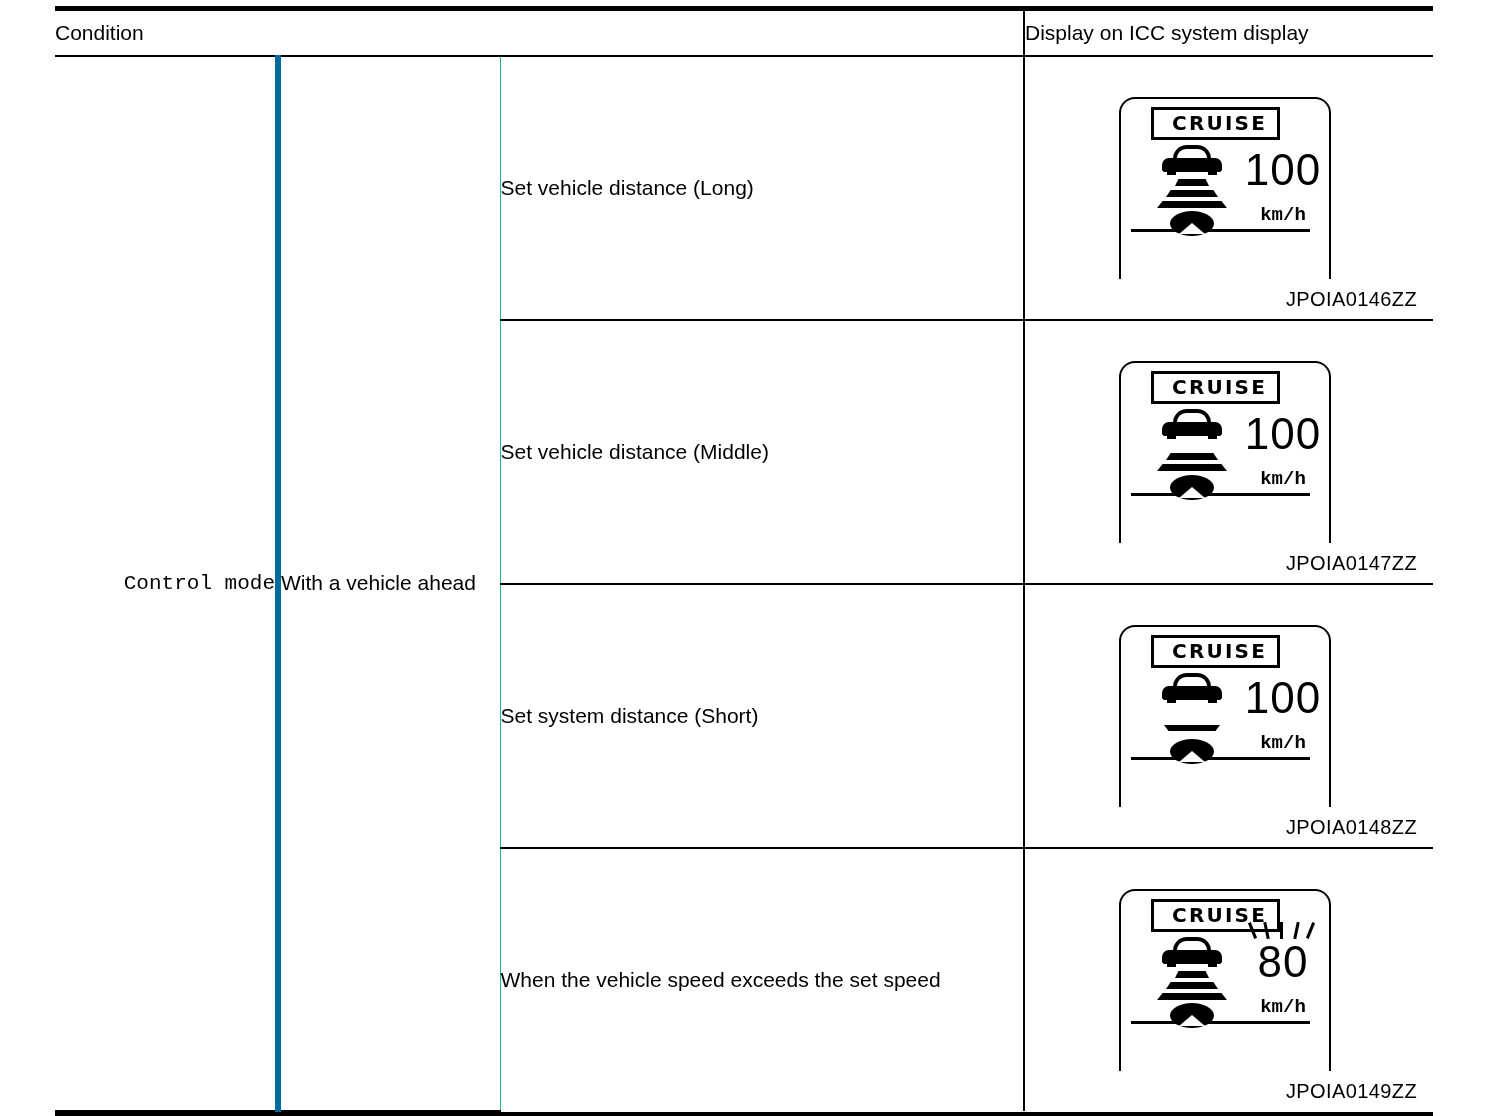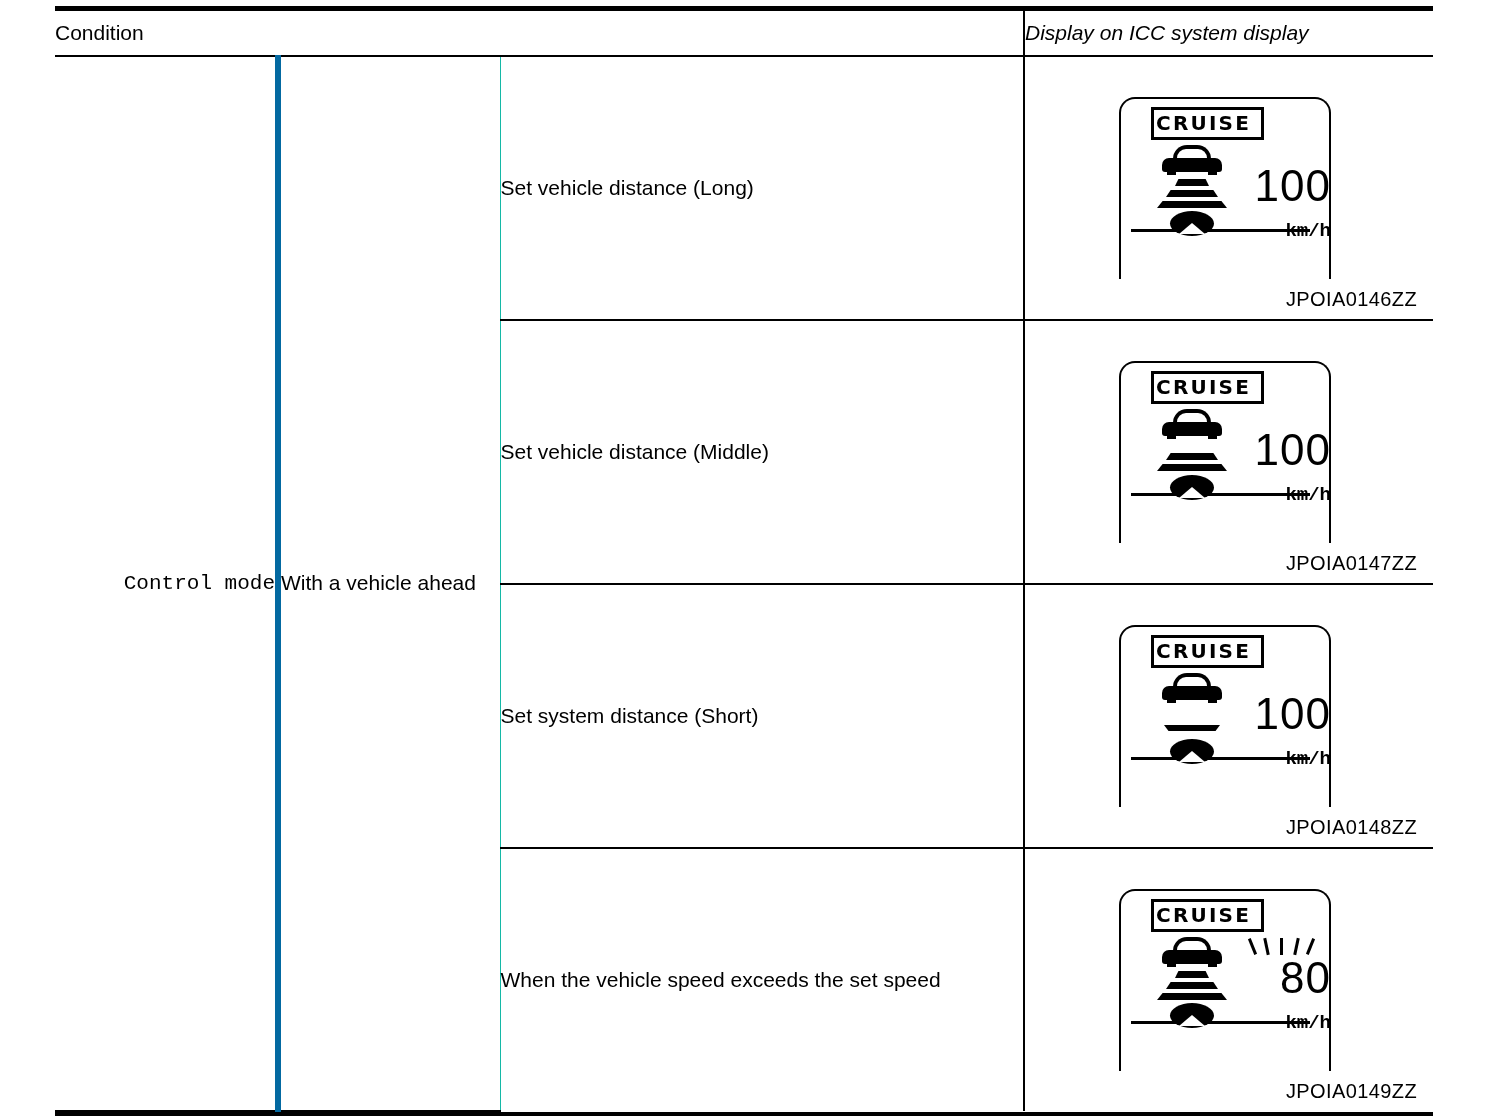--- a/index.html
+++ b/index.html
@@ -41,21 +41,21 @@
     font-weight: normal;
   }
 
   
   .hdr-cell {
     height: 44px;
     text-align: left;
     font-size: 21px;
     border-bottom: 2px solid #000;
   }
-  .hdr-cell.sep-left { border-left: 2px solid #000; font-style: italic; }
+  .hdr-cell.sep-left { border-left: 2px solid #000; }
 
   
   .c-mode {
     text-align: right;
     font-size: 21px;
     width: 223px;
     font-family: Liberation Mono, monospace;
   }
   .c-sub {
     width: 222px;
@@ -105,35 +105,35 @@
     width: 179px;
     height: 3px;
     background: #000;
   }
 
   .cruise-badge {
     position: absolute;
     left: 38px;
     top: 14px;
     border: 3px solid #000;
-    padding: 3px 10px 4px 2px;
+    padding: 3px 10px 4px 18px;
     font-size: 20px;
     font-weight: bold;
     letter-spacing: 2.2px;
     line-height: 1;
     font-family: "DejaVu Sans", sans-serif;
   }
 
   
   .speed-block {
     position: absolute;
     right: 14px;
-    top: 72px;
+    top: 56px;
     width: 96px;
-    text-align: right;
+    text-align: center;
   }
   .speed-num {
     font-size: 44px;
     line-height: 0.95;
     letter-spacing: 1px;
     font-family: "Liberation Sans", sans-serif;
   }
   .speed-unit {
     font-size: 19px;
     font-weight: bold;

